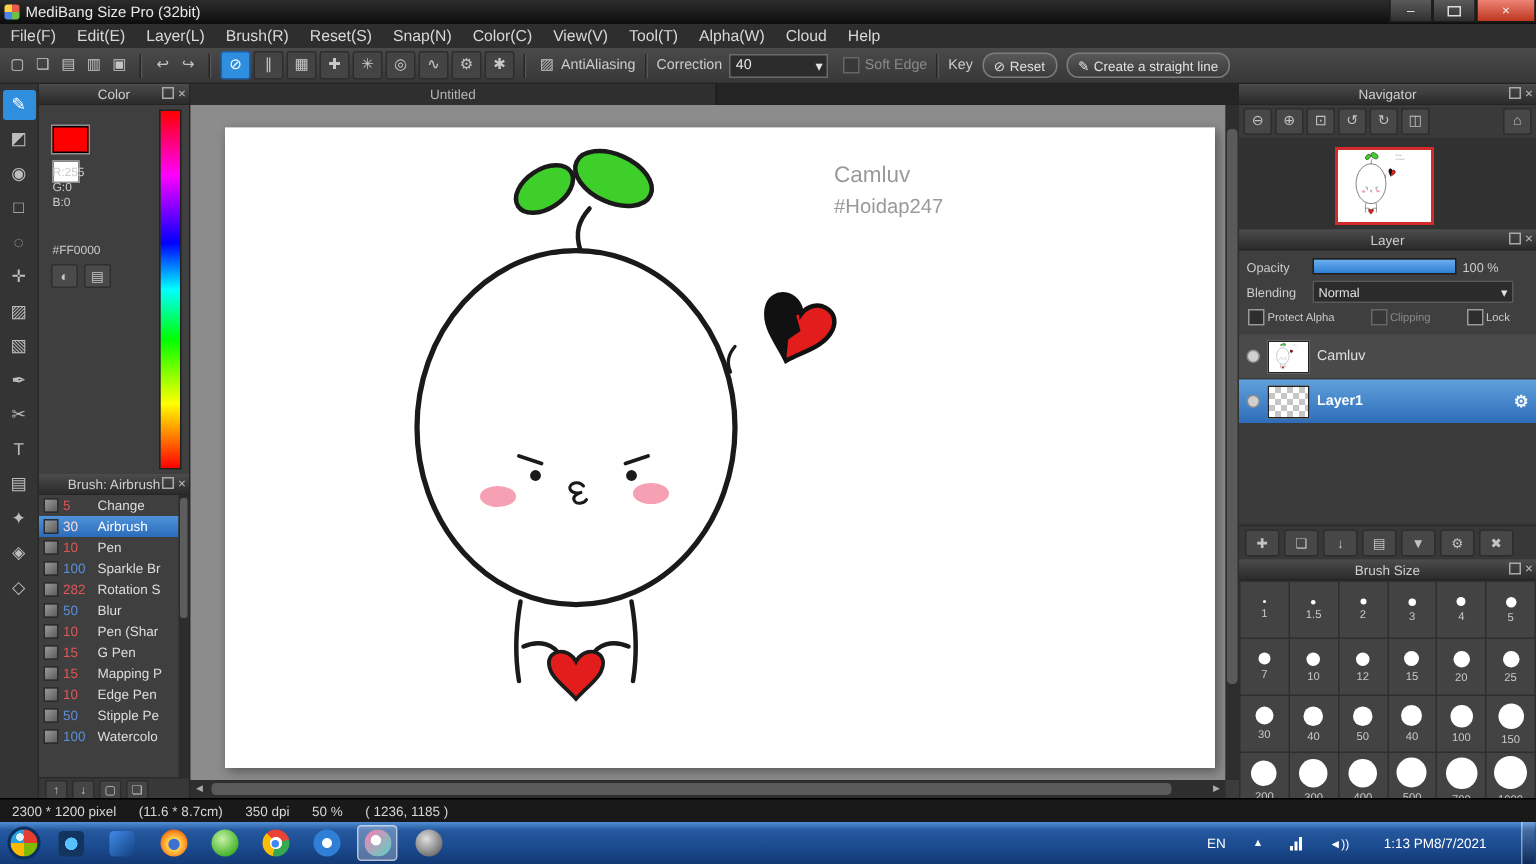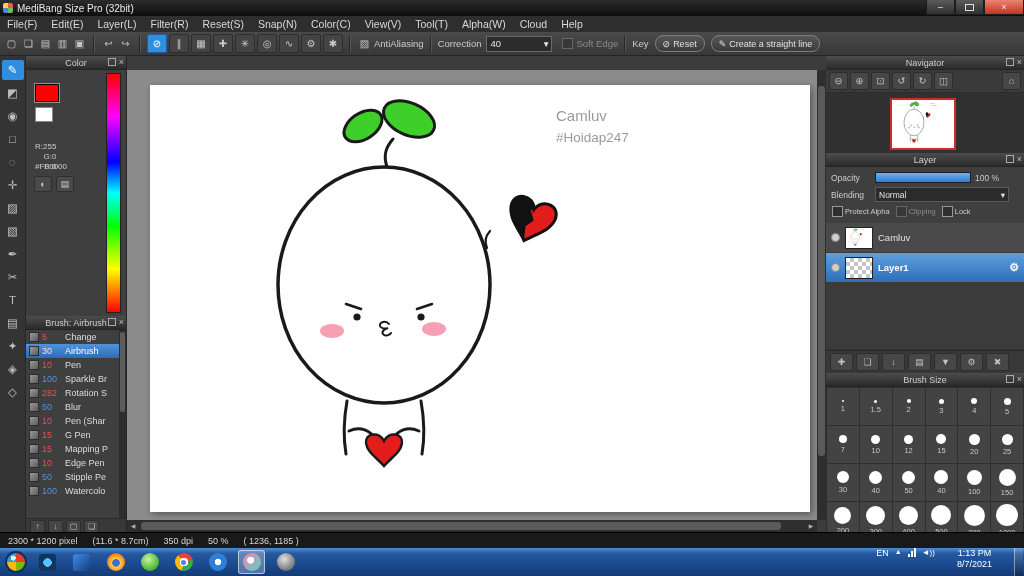--- a/index.html
+++ b/index.html
@@ -46,21 +46,21 @@
     border-right:1px solid #262626;box-sizing:border-box;}
   .panel-header{height:13px;background:linear-gradient(#4c4c4c,#2b2b2b);display:flex;align-items:center;
     justify-content:center;position:relative;font-size:9px;color:#cfcfcf;border-bottom:1px solid #242424;}
   .ph-icons{position:absolute;right:2px;top:2px;display:flex;gap:3px;align-items:center;}
   .ph-sq{width:6px;height:6px;border:1px solid #aaa;}
   .ph-x{font-size:9px;line-height:8px;color:#bbb;}
   .color-body{position:relative;height:246px;}
   .swatch-main{position:absolute;left:9px;top:14px;width:22px;height:16px;background:#ff0000;
     border:1px solid #000;box-shadow:0 0 0 1px #909090;}
   .swatch-sub{position:absolute;left:9px;top:37px;width:16px;height:13px;background:#fff;border:1px solid #888;}
-  .rgb-block{position:absolute;left:9px;top:72px;font-size:8px;color:#ccc;line-height:10px;text-align:right;}
+  .rgb-block{position:absolute;left:9px;top:40px;font-size:8px;color:#ccc;line-height:10px;}
   .hex-val{position:absolute;left:9px;top:92px;font-size:8px;color:#ccc;}
   .cp-btns{position:absolute;left:8px;top:106px;display:flex;gap:4px;}
   .cp-btn{width:16px;height:14px;background:#4a4a4a;border:1px solid #2e2e2e;border-radius:2px;
     font-size:9px;line-height:14px;text-align:center;color:#c9c9c9;}
   .hue-bar{position:absolute;right:5px;top:3px;width:13px;height:238px;border:1px solid #222;
     background:linear-gradient(#ff0000,#ff00ff 18%,#0000ff 37%,#00ffff 50%,#00ff00 64%,#ffff00 82%,#ff0000);}
   
   .brush-list{position:relative;height:188px;padding-right:7px;box-sizing:border-box;overflow:hidden;}
   .brush-row{height:14px;display:flex;align-items:center;font-size:9px;color:#ddd;padding-left:3px;gap:3px;}
   .brush-row.selected{background:linear-gradient(#4f93dc,#2b6cb8);color:#fff;}
@@ -95,21 +95,21 @@
     font-size:9.5px;line-height:16px;text-align:center;color:#c2c2c2;}
   .nav-thumb-area{height:60px;background:#313131;position:relative;}
   .nav-thumb{position:absolute;left:64px;top:5px;width:62px;height:48px;background:#fff;border:2px solid #d42a2a;}
   .nav-thumb svg{display:block;width:62px;height:48px;}
   
   .layer-controls{padding:2px 5px 0 5px;}
   .lrow{display:flex;align-items:center;gap:4px;font-size:8.5px;color:#ccc;height:17px;}
   .opacity-track{width:94px;height:9px;border:1px solid #1f1f1f;background:linear-gradient(#6cb0ee,#2f7fd6);}
   .blend-select{width:126px;height:13px;background:#2b2b2b;border:1px solid #5a5a5a;display:flex;
     align-items:center;justify-content:space-between;padding:0 3px;font-size:8.5px;color:#e2e2e2;}
-  .lcheck-row{display:flex;gap:6px;font-size:7.5px;color:#ccc;align-items:center;height:17px;padding-left:1px;}
+  .lcheck-row{display:flex;gap:24px;font-size:7.5px;color:#ccc;align-items:center;height:17px;padding-left:1px;}
   .lcheck{display:flex;align-items:center;gap:2px;}
   .layer-list{margin-top:3px;}
   .layer-row{height:29px;display:flex;align-items:center;gap:5px;padding:0 5px;background:#4a4a4a;
     border-bottom:1px solid #3a3a3a;font-size:9.5px;color:#e0e0e0;position:relative;}
   .layer-row.selected{background:linear-gradient(#5fa0dc,#2e6db8);color:#fff;font-weight:bold;}
   .vis-dot{width:7px;height:7px;border-radius:50%;background:#cfcfcf;border:1px solid #8a8a8a;flex:none;}
   .checker{width:26px;height:20px;border:1px solid #222;background:#fff;flex:none;
     background-image:linear-gradient(45deg,#c6c6c6 26%,transparent 26%,transparent 74%,#c6c6c6 74%),
                      linear-gradient(45deg,#c6c6c6 26%,transparent 26%,transparent 74%,#c6c6c6 74%);
     background-size:8px 8px;background-position:0 0,4px 4px;}
@@ -147,25 +147,25 @@
   .ic-chrome{width:18px;height:18px;border-radius:50%;position:relative;
     background:conic-gradient(from -45deg,#ea4335 0 120deg,#34a853 120deg 240deg,#fbbc05 240deg 360deg);}
   .ic-chrome::after{content:"";position:absolute;left:5px;top:5px;width:8px;height:8px;border-radius:50%;
     background:#fff;box-shadow:inset 0 0 0 2px #fff;}
   .ic-chrome::before{content:"";position:absolute;left:6.5px;top:6.5px;width:5px;height:5px;border-radius:50%;
     background:#4285f4;z-index:1;}
   .ic-coccoc{width:18px;height:18px;border-radius:50%;background:radial-gradient(circle,#fff 0 24%,#2f7fd6 28%);}
   .ic-medibang{width:18px;height:18px;border-radius:50%;
     background:radial-gradient(circle at 42% 40%,#ffffff 0 22%,rgba(255,255,255,0) 24%),linear-gradient(135deg,#ff7eb3,#53d3c5);}
   .ic-gimp{width:18px;height:18px;border-radius:50%;background:radial-gradient(circle at 40% 35%,#e0e0e0,#6f6f6f 75%);}
-  .tray{margin-left:auto;display:flex;align-items:flex-start;gap:6px;color:#fff;font-size:9px;height:100%;padding-right:1px;}
+  .tray{margin-left:auto;display:flex;align-items:center;gap:18px;color:#fff;font-size:9px;height:100%;padding-right:1px;}
   .tray-chevron{font-size:7px;}
   .net-bars{display:flex;align-items:flex-end;gap:1px;height:9px;}
   .net-bars span{width:2px;background:#fff;display:block;}
-  .clock{display:flex;flex-direction:column;align-items:center;line-height:10.5px;font-size:9px;margin:0 16px;}
+  .clock{display:flex;flex-direction:row;align-items:center;line-height:10.5px;font-size:9px;margin:0 5px;}
   .show-desktop{width:8px;height:100%;border-left:1px solid rgba(255,255,255,.45);
     background:linear-gradient(rgba(255,255,255,.18),rgba(0,0,0,.25));}
 </style>
 </head>
 <body>
 
 <svg xmlns="http://www.w3.org/2000/svg" xmlns:xlink="http://www.w3.org/1999/xlink" style="position:absolute;width:0;height:0;">
   <defs>
     <symbol id="artwork" viewBox="0 0 660 427">
       <rect width="660" height="427" fill="#ffffff"></rect>
@@ -206,21 +206,21 @@
         <span class="maxsq"></span>
       </span>
     <span class="winbtn close">×</span>
   </div>
 </div>
 
 <div class="menubar">
   <span class="menu-item">File(F)</span>
   <span class="menu-item">Edit(E)</span>
   <span class="menu-item">Layer(L)</span>
-  <span class="menu-item">Filter(R)</span>
+  <span class="menu-item">Brush(R)</span>
   <span class="menu-item">Reset(S)</span>
   <span class="menu-item">Snap(N)</span>
   <span class="menu-item">Color(C)</span>
   <span class="menu-item">View(V)</span>
   <span class="menu-item">Tool(T)</span>
   <span class="menu-item">Alpha(W)</span>
   <span class="menu-item">Cloud</span>
   <span class="menu-item">Help</span>
 </div>
 
@@ -385,20 +385,25 @@
   </div>
   <div class="brush-bottom">
     <span class="sicon">↑</span>
     <span class="sicon">↓</span>
     <span class="sicon">▢</span>
     <span class="sicon">❏</span>
   </div>
 </div>
 
 <div class="canvasarea">
+  <div class="canvas-tabbar">
+    <div class="canvas-tab">
+      <span>Untitled</span>
+    </div>
+  </div>
   <div class="viewport">
     <div class="white-canvas">
       <svg class="art" viewBox="0 0 660 427" xmlns="http://www.w3.org/2000/svg" xmlns:xlink="http://www.w3.org/1999/xlink">
         <use href="#artwork" xlink:href="#artwork"></use>
       </svg>
     </div>
   </div>
   <div class="vscroll">
       <div class="thumb"></div>
     </div>

